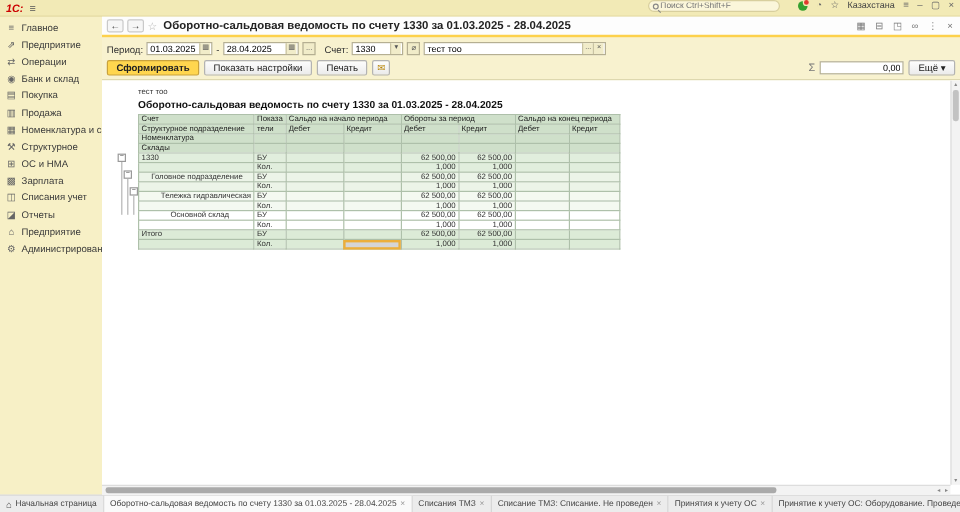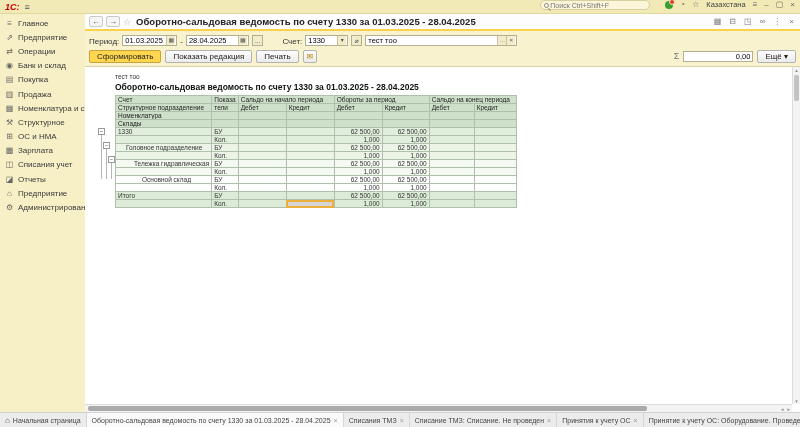--- a/index.html
+++ b/index.html
@@ -35,21 +35,21 @@
 
   
   .formbar{background:#f8f2cf;border-top:2px solid #fdd14b;border-bottom:1px solid #d8d1a7;padding:2px 4px 3px}
   .row1{display:flex;align-items:flex-end;gap:3px;height:13px;font-size:8px;color:#333}
   .fld{background:#fff;border:1px solid #b5af92;height:11px;display:flex;align-items:center;padding:0 1px}
   .fld input{border:0;outline:0;font-size:7.5px;padding:0 1px;font-family:inherit;background:transparent}
   .fbtn{background:#f1ecc9;border-left:1px solid #c9c3a2;height:9px;min-width:9px;text-align:center;font-size:6px;line-height:9px;color:#555;cursor:pointer;padding:0 1px}
   .sbtn{background:#f1ecc9;border:1px solid #b5af92;height:11px;min-width:11px;text-align:center;font-size:6.5px;line-height:10px;color:#555;cursor:pointer;padding:0 2px}
   .row2{display:flex;align-items:center;gap:4px;margin-top:3px;height:14px}
   .btn{border:1px solid #b3b3b3;border-radius:2px;background:linear-gradient(#fdfdfd,#ebebeb);font-size:8px;height:13px;padding:0 7px;line-height:11px;cursor:pointer;font-family:inherit;color:#222}
-  .btn.primary{background:#ffd64e;border-color:#c9a23c;font-weight:normal}
+  .btn.primary{background:#ffd64e;border-color:#c9a23c;font-weight:bold}
   .btn.iconbtn{padding:0 3px;color:#b8860b}
   .sumgrp{margin-left:auto;display:flex;align-items:center;gap:4px}
   .sum-sym{color:#777;font-size:9px}
   .sumfld{width:70px}
   .sumfld input{width:100%;text-align:right;font-size:7.5px}
 
   
   .report{flex:1;position:relative;background:#fff;overflow:hidden}
   .sheet{position:absolute;left:13px;top:5px;padding-left:17px}
   .company{font-size:6.5px;height:9px;line-height:9px}
@@ -186,35 +186,35 @@
         <div class="fld">
           <input style="width: 42px;" value="01.03.2025">
           <span class="fbtn">▦</span>
         </div>
         <span>-</span>
         <div class="fld">
           <input style="width: 50px;" value="28.04.2025">
           <span class="fbtn">▦</span>
         </div>
         <span class="sbtn">...</span>
-        <span style="margin-left:16px">Счет:</span>
+        <span style="margin-left:4px">Счет:</span>
         <div class="fld">
           <input style="width: 30px;" value="1330">
           <span class="fbtn">▾</span>
         </div>
         <span class="sbtn">⌀</span>
         <div class="fld" style="width:152px">
           <input style="flex: 1 1 0%;" value="тест тоо">
           <span class="fbtn">...</span>
           <span class="fbtn">×</span>
         </div>
       </div>
       <div class="row2">
         <button class="btn primary">Сформировать</button>
-        <button class="btn">Показать редакция</button>
+        <button class="btn">Показать настройки</button>
         <button class="btn">Печать</button>
         <button class="btn iconbtn">✉</button>
         <div class="sumgrp">
           <span class="sum-sym">Σ</span>
           <div class="fld sumfld">
             <input value="0,00" style="">
           </div>
           <button class="btn"><span>Ещё</span> <span>▾</span></button>
         </div>
       </div>

